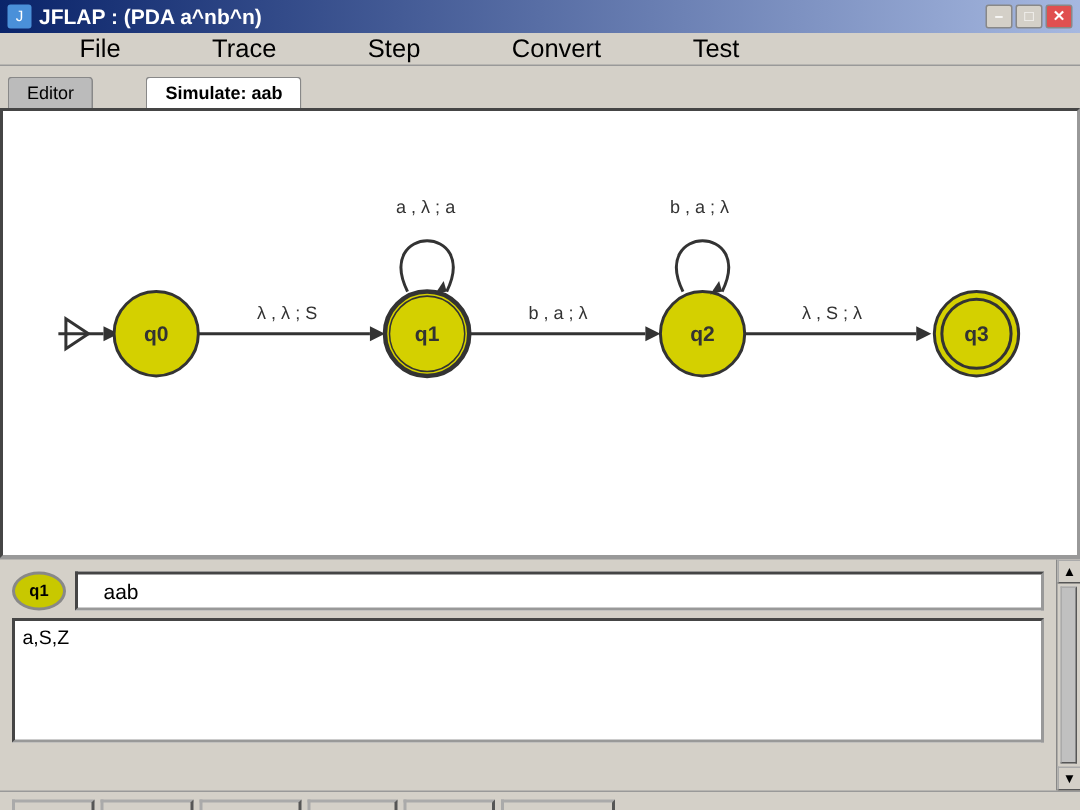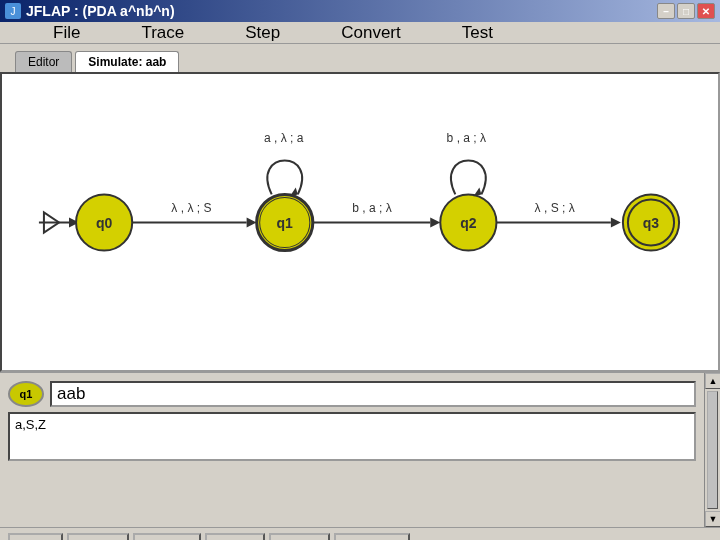--- a/index.html
+++ b/index.html
@@ -72,36 +72,37 @@
       cursor: pointer;
       font-size: 17px;
       margin-left: 40px;
     }
 
     
     .tab-bar {
       background: #d4d0c8;
       display: flex;
       align-items: flex-end;
-      padding: 3px 15px 0;
+      padding: 3px 5px 0;
       height: 28px;
     }
     .tab {
       padding: 3px 12px;
       border: 1px solid #888;
       border-bottom: none;
       background: #d4d0c8;
       cursor: pointer;
       font-size: 12px;
       margin-right: 3px;
       border-radius: 3px 3px 0 0;
     }
     .tab.active {
       background: white;
       font-weight: bold;
+      margin-left: 32px;
     }
     .tab.inactive {
       background: #bbb;
     }
 
     
     .main-canvas {
       background: white;
       border: 2px inset #999;
       height: 300px;
@@ -146,27 +147,27 @@
       align-items: center;
       justify-content: center;
       font-size: 11px;
       font-weight: bold;
     }
     .state-input {
       flex: 1;
       height: 26px;
       border: 2px inset #999;
       background: white;
-      padding: 2px 5px;
-      font-size: 17px;
+      padding: 2px 17px;
+      font-size: 14px;
     }
     .stack-display {
       background: white;
       border: 2px inset #999;
-      height: 49px;
+      height: 83px;
       padding: 3px 5px;
       font-size: 13px;
       width: 100%;
     }
 
     
     .scrollbar-track {
       width: 16px;
       height: 100%;
       background: #d4d0c8;

